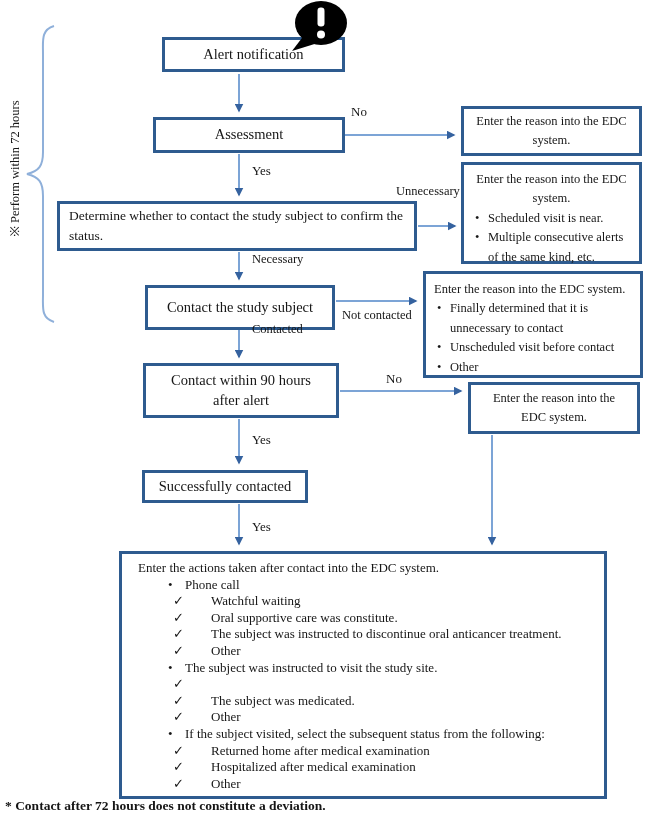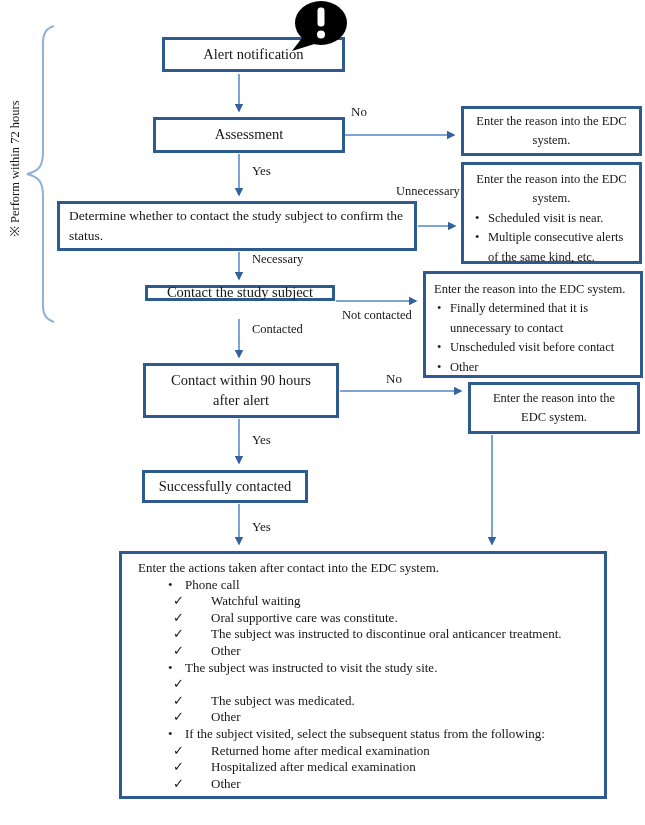--- a/index.html
+++ b/index.html
@@ -85,21 +85,21 @@
   </div>
 
   <div class="box flow" style="left:153px;top:117px;width:192px;height:36px;">
     <span>Assessment</span>
   </div>
 
   <div class="box" style="left:57px;top:201px;width:360px;height:50px;font-size:13.5px;justify-content:flex-start;text-align:left;padding:3px 9px;line-height:1.45;">
     <span>Determine whether to contact the study subject to confirm the status.</span>
   </div>
 
-  <div class="box flow" style="left:145px;top:285px;width:190px;height:16px;">
+  <div class="box flow" style="left:145px;top:285px;width:190px;height:45px;">
     <span>Contact the study subject</span>
   </div>
 
   <div class="box flow" style="left:143px;top:363px;width:196px;height:55px;padding:0 18px;">
     <span>Contact within 90 hours after alert</span>
   </div>
 
   <div class="box flow" style="left:142px;top:470px;width:166px;height:33px;">
     <span>Successfully contacted</span>
   </div>
@@ -201,14 +201,15 @@
     <div class="row irow">
       <span class="chk">✓</span>
       <span>Hospitalized after medical examination</span>
     </div>
     <div class="row irow">
       <span class="chk">✓</span>
       <span>Other</span>
     </div>
   </div>
 
+  <div class="footnote">* Contact after 72 hours does not constitute a deviation.</div>
 
 </div>
 
 </body></html>

